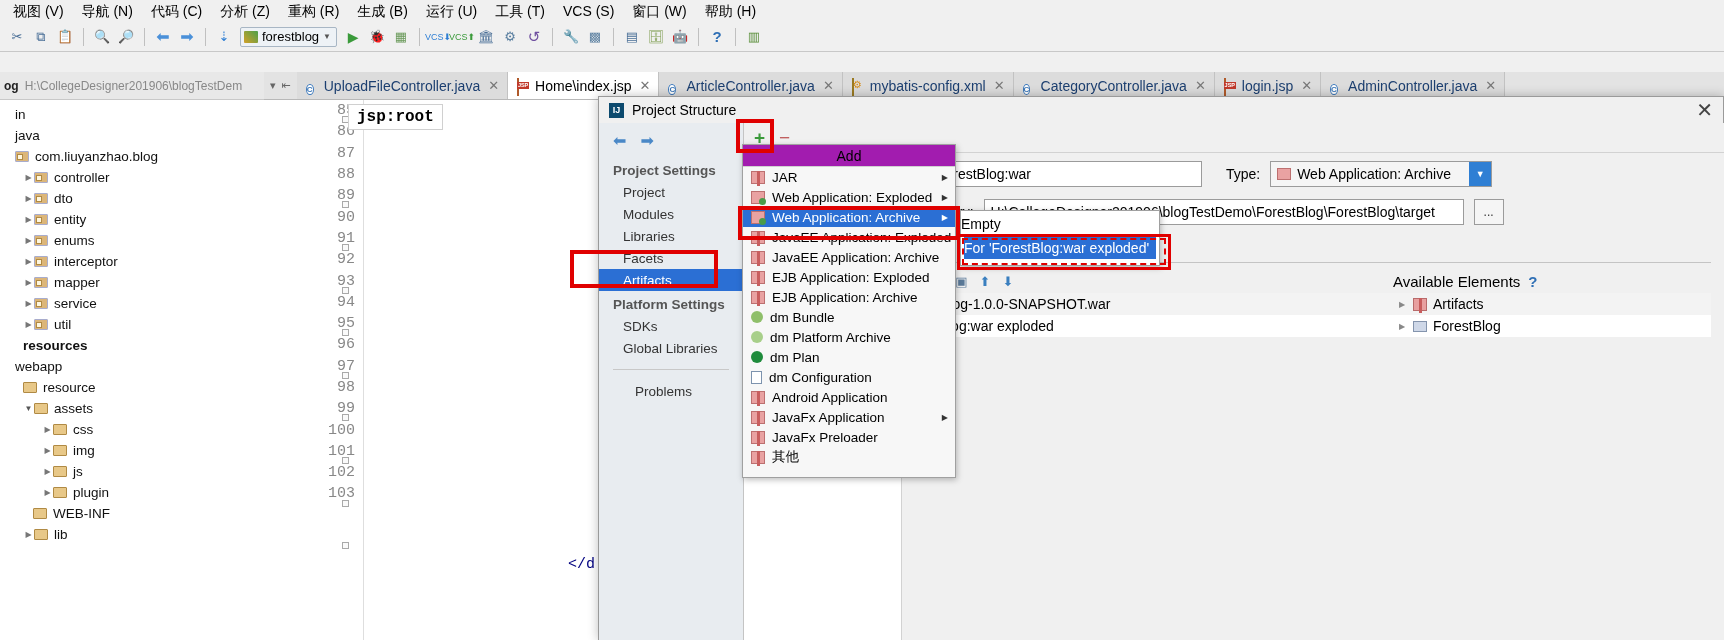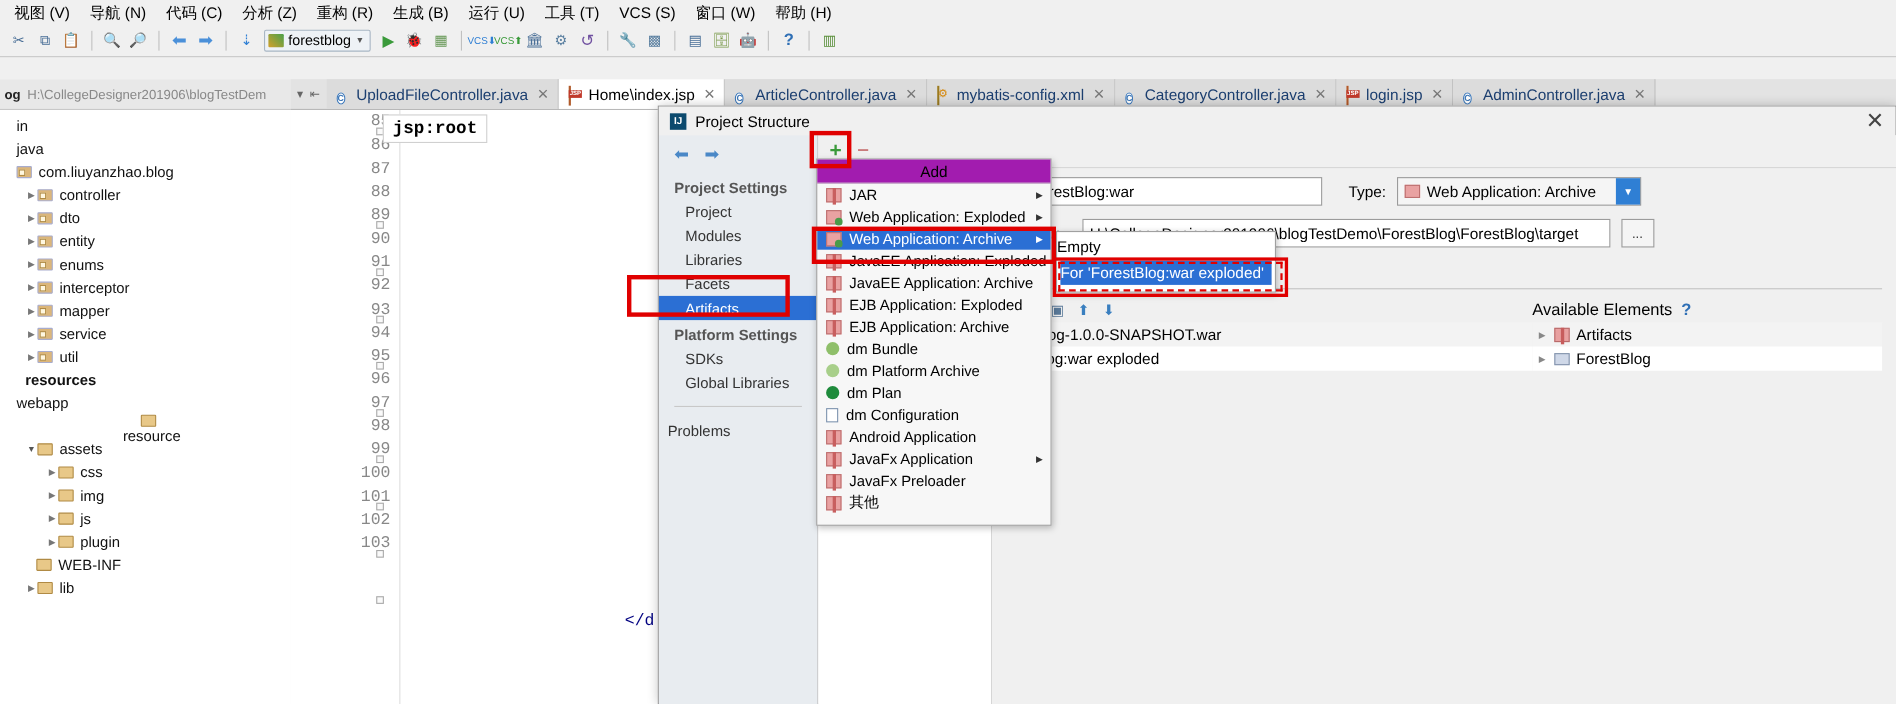--- a/index.html
+++ b/index.html
@@ -333,21 +333,21 @@
         <div class="trow" style="padding-left: 12px; font-weight: bold;">
           <span class="tarrow"></span>
           <span style="width: 0px;"></span>
           <span>resources</span>
         </div>
         <div class="trow" style="padding-left: 4px;">
           <span class="tarrow"></span>
           <span style="width: 0px;"></span>
           <span>webapp</span>
         </div>
-        <div class="trow" style="padding-left: 12px; flex-direction: column;">
+        <div class="trow" style="padding-left: 12px;">
           <span class="tarrow"></span>
           <span class="ficon">
             <span class="folder plain" style="display: block;"></span>
           </span>
           <span>resource</span>
         </div>
         <div class="trow" style="padding-left: 23px;">
           <span class="tarrow open">▼</span>
           <span class="ficon">
             <span class="folder plain" style="display: block;"></span>
@@ -505,21 +505,21 @@
             <div class="nav-item">Project</div>
             <div class="nav-item">Modules</div>
             <div class="nav-item">Libraries</div>
             <div class="nav-item">Facets</div>
             <div class="nav-item sel">Artifacts</div>
             <div class="nav-group">Platform Settings</div>
             <div class="nav-item">SDKs</div>
             <div class="nav-item">Global Libraries</div>
           </div>
         <div class="nav-sep"></div>
-        <div class="nav-item" style="padding-left:8px;">Problems</div>
+        <div class="nav-item" style="padding-left:36px;">Problems</div>
       </div>
 
       <div class="dlg-right">
         <div class="art-toolbar">
           <span class="plus">+</span>
           <span class="minus">−</span>
         </div>
         <div class="art-listpane"></div>
 
         <div class="form">

